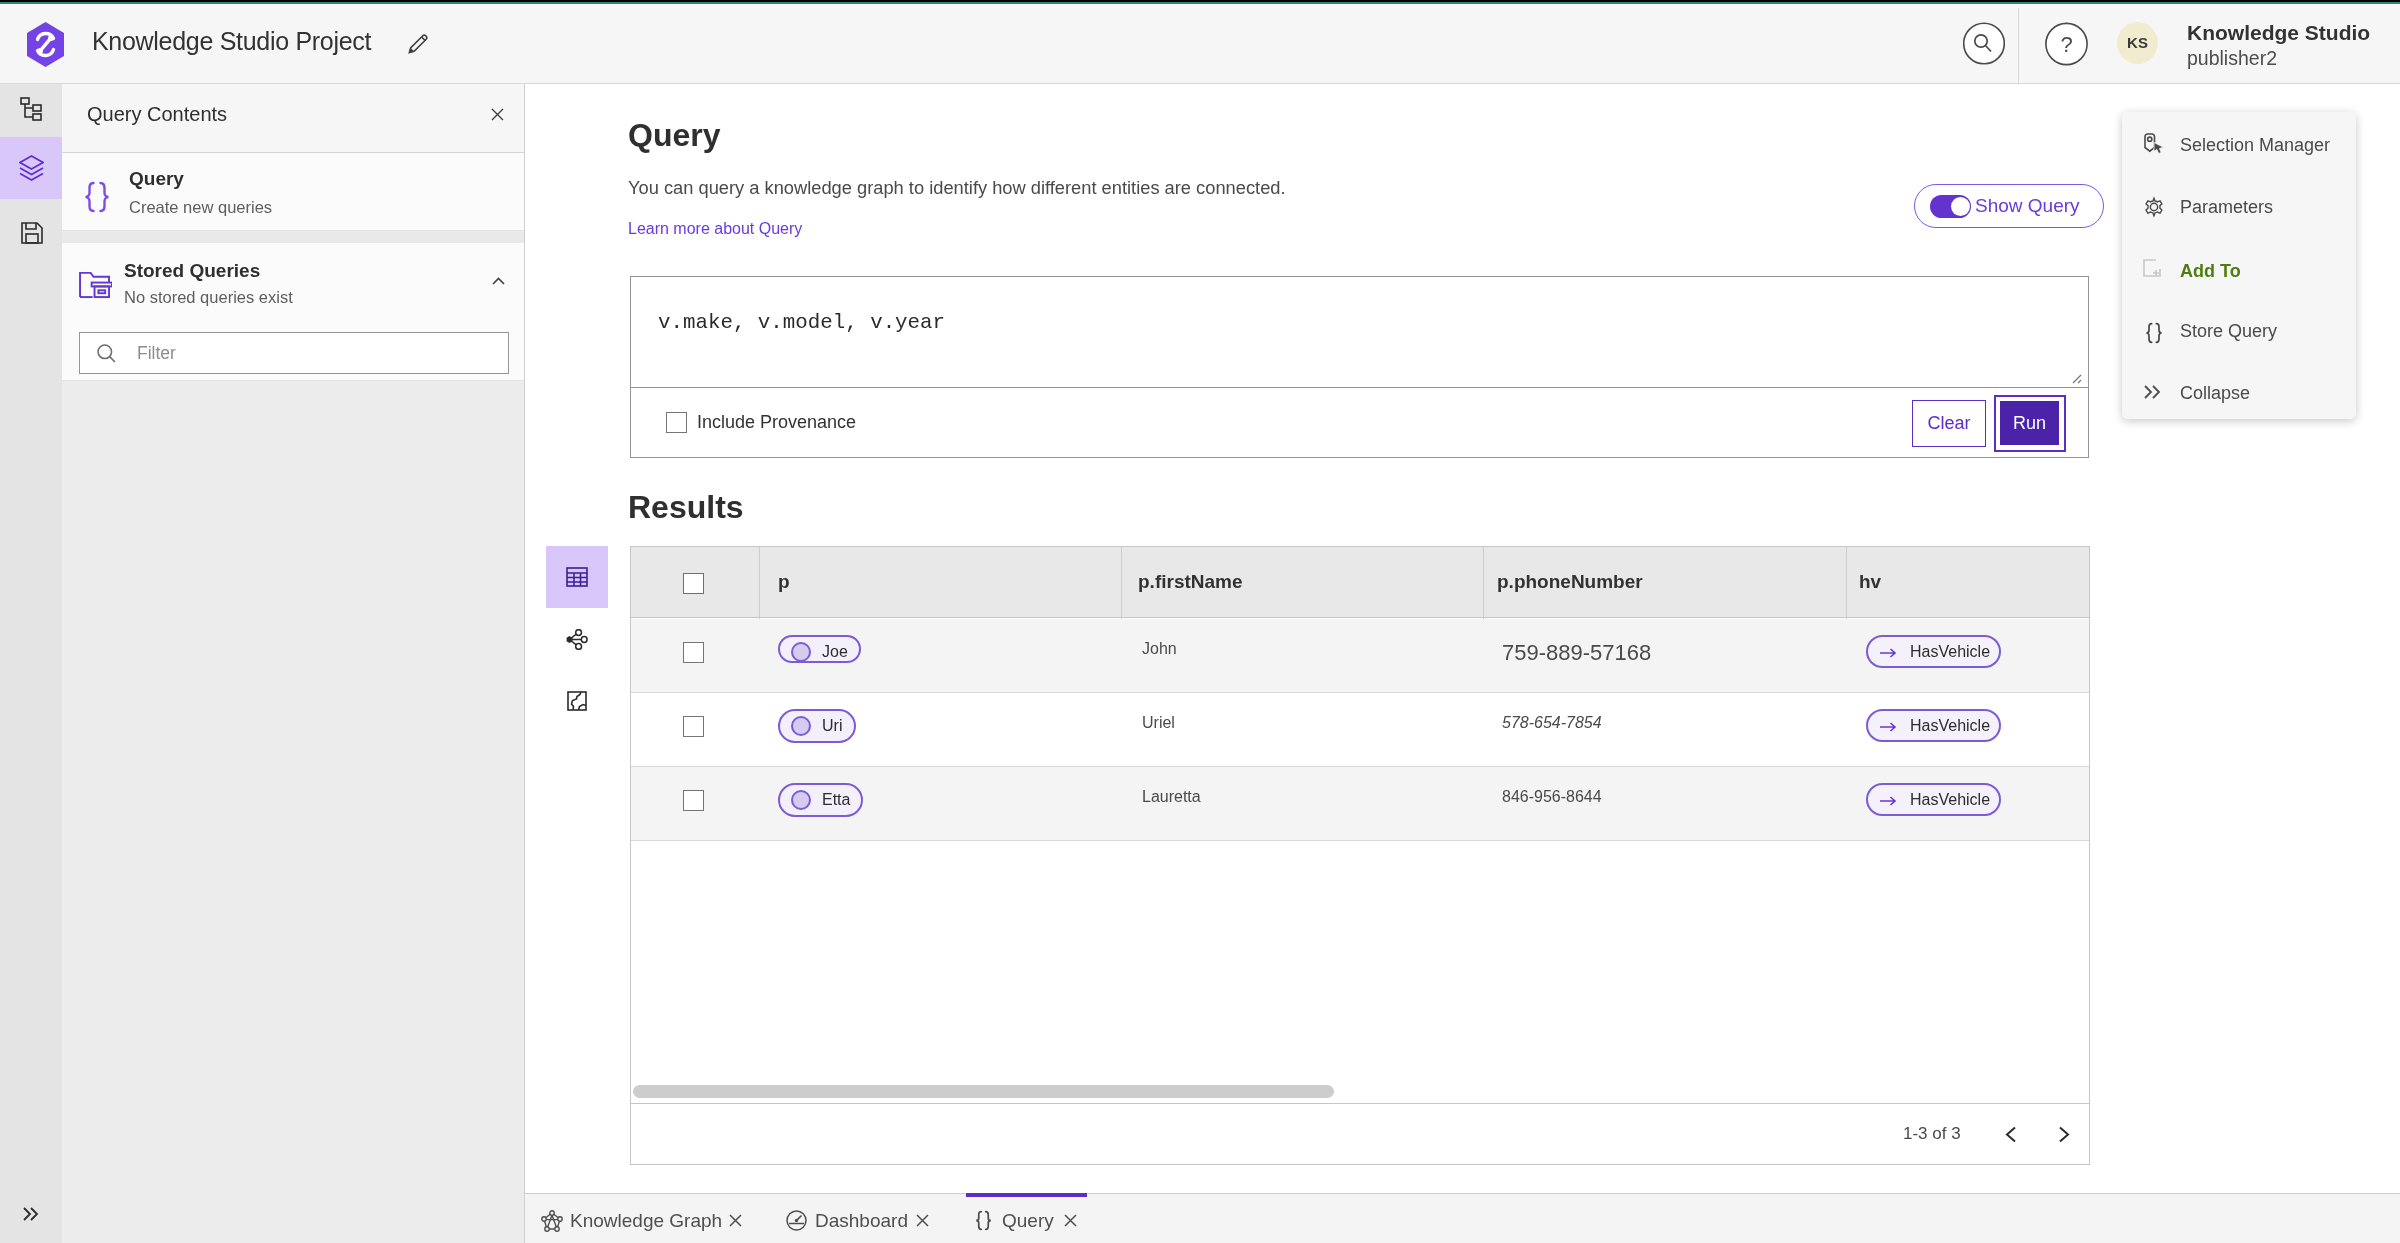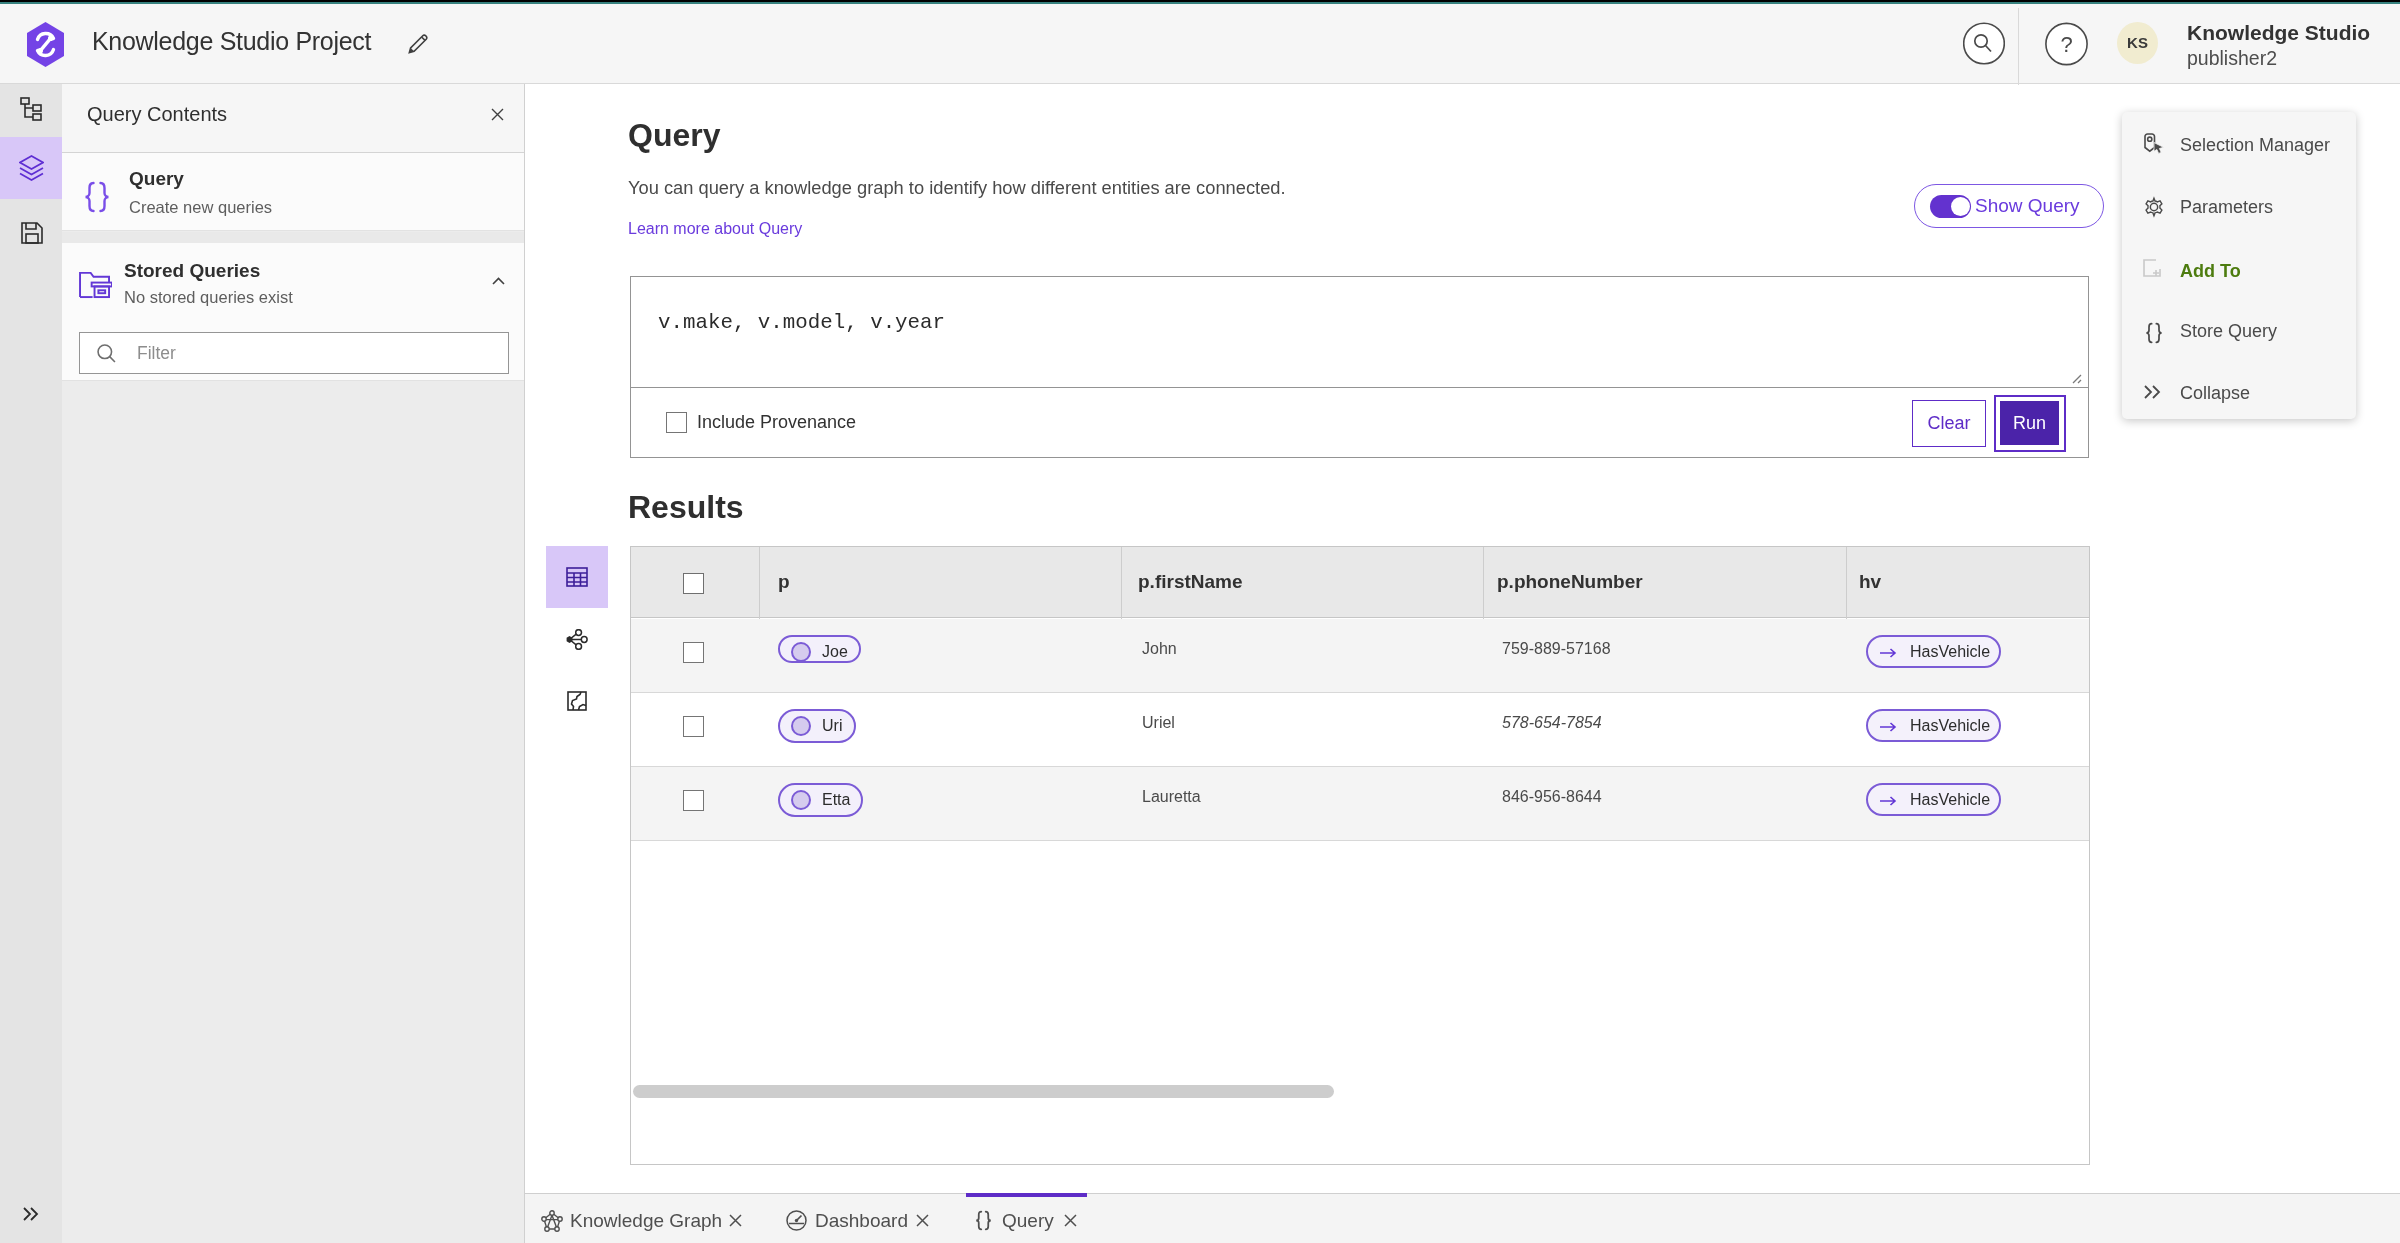--- a/index.html
+++ b/index.html
@@ -204,21 +204,21 @@
   <div class="abs" style="left:0;top:72px;width:1458px;height:74px;background:#f4f4f4;border-bottom:1px solid #d8d8d8;"></div>
   <div class="abs" style="left:0;top:146px;width:1458px;height:74px;background:#ffffff;border-bottom:1px solid #d8d8d8;"></div>
   <div class="abs" style="left:0;top:220px;width:1458px;height:74px;background:#f4f4f4;border-bottom:1px solid #d8d8d8;"></div>
 
   <div class="abs" style="left:52px;top:95px;width:21px;height:21px;border:1.5px solid #757575;background:#fff;"></div>
   <div class="abs" style="left:147px;top:88px;width:83px;height:28px;border:2px solid #7b5bd6;border-radius:17px;background:#f3f0fb;">
     <div class="abs" style="left:11px;top:5px;width:20px;height:20px;border-radius:50%;background:#d5cbee;border:2px solid #7b5bd6;"></div>
     <div class="abs" style="left:42px;top:6px;font-size:16px;color:#2c2c2c;">Joe</div>
   </div>
   <div class="abs" style="left:511px;top:93px;font-size:16px;color:#4a4a4a;">John</div>
-  <div class="abs" style="left:871px;top:93px;font-size:16px;color:#4a4a4a;">759-889-57168</div>
+  <div class="abs" style="left:871px;top:93px;font-size:22px;color:#4a4a4a;">759-889-57168</div>
   <div class="abs" style="left:1235px;top:88px;width:135px;height:33px;border:2px solid #7b5bd6;border-radius:17px;background:#f4f1fb;">
     <svg class="abs" style="left:11px;top:10.5px;" width="18" height="10" viewBox="0 0 18 10">
       <path d="M1 5 L16 5 M11.5 1 L16 5 L11.5 9" fill="none" stroke="#6338d6" stroke-width="1.6"></path>
     </svg>
     <div class="abs" style="left:42px;top:6px;font-size:16px;color:#2c2c2c;">HasVehicle</div>
   </div>
 
   <div class="abs" style="left:52px;top:169px;width:21px;height:21px;border:1.5px solid #757575;background:#fff;"></div>
   <div class="abs" style="left:147px;top:162px;width:78px;height:34px;border:2px solid #7b5bd6;border-radius:17px;background:#f3f0fb;">
     <div class="abs" style="left:11px;top:5px;width:20px;height:20px;border-radius:50%;background:#d5cbee;border:2px solid #7b5bd6;"></div>
@@ -242,20 +242,29 @@
   <div class="abs" style="left:871px;top:241px;font-size:16px;color:#4a4a4a;">846-956-8644</div>
   <div class="abs" style="left:1235px;top:236px;width:135px;height:33px;border:2px solid #7b5bd6;border-radius:17px;background:#f4f1fb;">
     <svg class="abs" style="left:11px;top:10.5px;" width="18" height="10" viewBox="0 0 18 10">
       <path d="M1 5 L16 5 M11.5 1 L16 5 L11.5 9" fill="none" stroke="#6338d6" stroke-width="1.6"></path>
     </svg>
     <div class="abs" style="left:42px;top:6px;font-size:16px;color:#2c2c2c;">HasVehicle</div>
   </div>
 
   <div class="abs" style="left:2px;top:538px;width:701px;height:13px;background:#cdcdcd;border-radius:7px;"></div>
 
+  <div class="abs" style="left:0;top:556px;width:1458px;height:61px;border-top:1px solid #c6c6c6;background:#fff;">
+    <div class="abs" style="left:1272px;top:20px;font-size:17px;color:#4a4a4a;">1-3 of 3</div>
+    <svg class="abs" style="left:1373px;top:22px;" width="14" height="17" viewBox="0 0 14 17">
+        <path d="M11 1.5 L3 8.5 L11 15.5" fill="none" stroke="#2b2b2b" stroke-width="2"></path>
+      </svg>
+    <svg class="abs" style="left:1426px;top:22px;" width="14" height="17" viewBox="0 0 14 17">
+        <path d="M3 1.5 L11 8.5 L3 15.5" fill="none" stroke="#2b2b2b" stroke-width="2"></path>
+      </svg>
+  </div>
 </div>
 
 <div class="abs" style="left:2122px;top:112px;width:234px;height:307px;background:#f6f6f6;border-radius:5px;box-shadow:0 2px 10px rgba(0,0,0,0.22);">
 
   <svg class="abs" style="left:20px;top:21px;" width="23" height="23" viewBox="0 0 23 23">
     <g fill="none" stroke="#4a4a4a" stroke-width="1.6">
       <path d="M3 3.5 A2.5 2.5 0 0 1 5.5 1 L10 1 A2.5 2.5 0 0 1 12.5 3.5 L12.5 14.5 L7.75 18.2 L3 14.5 Z"></path>
       <circle cx="7.75" cy="6.2" r="2.1"></circle>
     </g>
     <path d="M12 9.5 L21.5 14.3 L17.4 15.5 L19.2 19.4 L16.6 20.4 L14.9 16.5 L12 18.3 Z" fill="#4a4a4a" stroke="#f6f6f6" stroke-width="0.8"></path>

